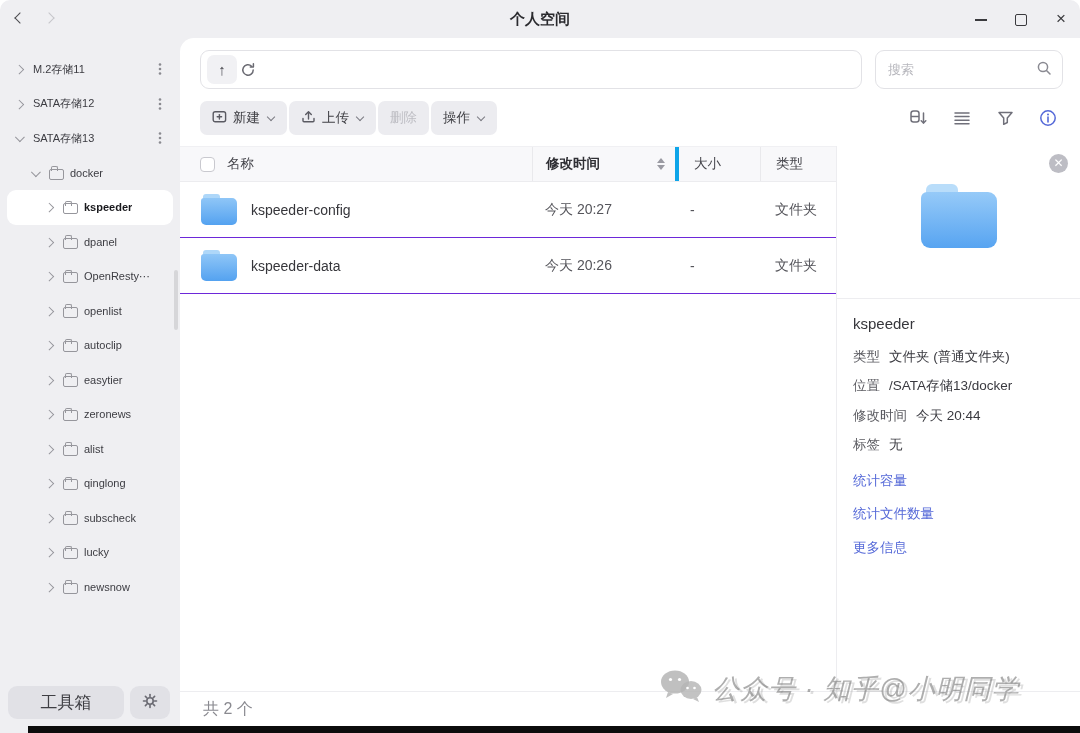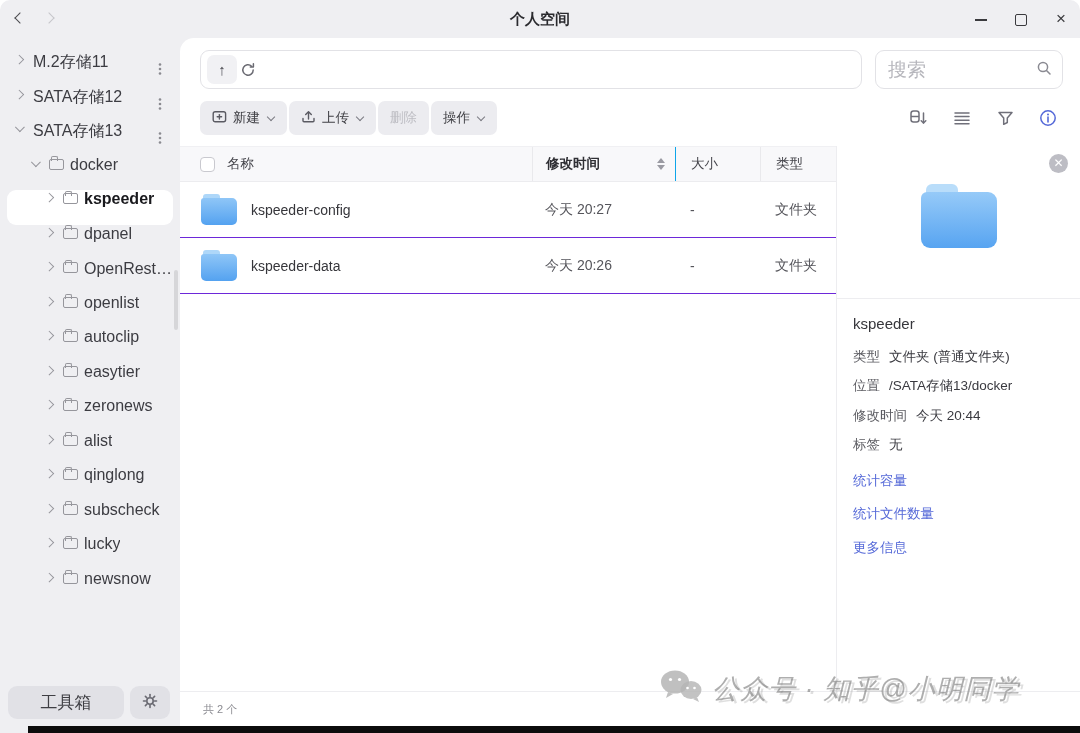--- a/index.html
+++ b/index.html
@@ -18,21 +18,21 @@
   .win-title { position:absolute; left:0; right:0; top:10px; text-align:center; font-size:15px; font-weight:700; color:#2a2a2e; }
   .win-ctrls { position:absolute; right:12px; top:0; height:38px; display:flex; align-items:center; gap:26px; }
   .wc { width:14px; height:14px; position:relative; cursor:pointer; }
   .wc.min::before { content:""; position:absolute; left:1px; top:7px; width:12px; height:2px; background:#3a3a3e; }
   .wc.max::before { content:""; position:absolute; left:1px; top:2px; width:10px; height:10px; border:1.6px solid #3a3a3e; border-radius:2px; }
   .wc.cls { font-size:17px; line-height:14px; color:#3a3a3e; text-align:center; }
 
   
   .sidebar { position:absolute; left:0; top:38px; width:180px; height:688px; background:#efeff2; }
   .tree { position:absolute; left:0; top:14px; width:180px; height:660px; overflow:hidden; }
-  .srow { height:34.5px; display:flex; align-items:flex-start; font-size:16px; color:#3c3c42; cursor:pointer; position:relative; }
+  .srow { height:34.5px; display:flex; align-items:center; font-size:11px; color:#3c3c42; cursor:pointer; position:relative; }
   .srow.lvl0 { padding-left:14px; }
   .srow.lvl1 { padding-left:30px; }
   .srow.lvl2 { padding-left:44px; }
   .srow .slbl { margin-left:4px; white-space:nowrap; overflow:hidden; text-overflow:ellipsis; max-width:96px; }
   .srow.sel { background:#ffffff; border-radius:9px; margin:0 7px; }
   .srow.sel.lvl2 { padding-left:37px; }
   .srow.sel .slbl { font-weight:700; color:#19191d; }
   .chev { width:15px; height:14px; position:relative; display:inline-block; flex:0 0 15px; }
   .chev::before { content:""; position:absolute; width:5.5px; height:5.5px; border-top:1.6px solid #96969c; border-right:1.6px solid #96969c; top:4px; left:2px; transform:rotate(45deg); }
   .chev.down::before { transform:rotate(135deg); top:3px; left:3px; }
@@ -47,58 +47,58 @@
 
   
   .main-card { position:absolute; left:180px; top:38px; width:900px; height:688px; background:#ffffff; border-top-left-radius:14px; }
 
   .pathrow { position:absolute; left:0; top:12px; width:900px; height:40px; }
   .path-input { position:absolute; left:20px; top:0; width:662px; height:39px; border:1px solid #e2e2e6; border-radius:9px; background:#fff; display:flex; align-items:center; padding:0 10px 0 6px; }
   .up-btn { width:30px; height:29px; background:#f1f1f4; border-radius:7px; display:flex; align-items:center; justify-content:center; font-size:15px; color:#4a4a50; cursor:pointer; }
   .path-text { margin-left:13px; font-size:14px; color:#3b3b40; flex:1; white-space:nowrap; overflow:hidden; }
   .refresh-btn { width:22px; height:22px; display:flex; align-items:center; justify-content:center; cursor:pointer; }
   .search-box { position:absolute; left:695px; top:0; width:188px; height:39px; border:1px solid #e2e2e6; border-radius:9px; background:#fff; display:flex; align-items:center; padding:0 10px 0 12px; }
-  .search-box input { border:none; outline:none; flex:1; font-size:19px; color:#15803d; font-family:inherit; background:transparent; min-width:0; }
+  .search-box input { border:none; outline:none; flex:1; font-size:13px; color:#15803d; font-family:inherit; background:transparent; min-width:0; }
   .search-box input::placeholder { color:#b6b6bc; }
 
   .toolbar { position:absolute; left:0; top:62px; width:900px; height:36px; display:flex; align-items:center; padding:0 16px 0 20px; }
   .tb-left { display:flex; gap:2px; }
   .tb-btn { height:34px; background:#ececf0; border:none; border-radius:7px; font-size:13.5px; color:#3f3f44; display:flex; align-items:center; gap:6px; padding:0 12px; cursor:pointer; font-family:inherit; }
   .tb-btn.disabled { color:#bcbcc2; cursor:default; }
   .caret { width:9px; height:9px; position:relative; display:inline-block; }
   .caret::before { content:""; position:absolute; width:5px; height:5px; border-right:1.5px solid #7a7a82; border-bottom:1.5px solid #7a7a82; transform:rotate(45deg); top:0; left:2px; }
   .tb-right { margin-left:auto; display:flex; align-items:center; gap:23px; padding-right:6px; }
   .tb-icon { width:20px; height:20px; display:flex; align-items:center; justify-content:center; cursor:pointer; }
 
   
   .list-pane { position:absolute; left:0; top:108px; width:656px; height:545px; }
   .thead { display:flex; height:36px; background:#f8f8fa; border-top:1px solid #f0f0f3; border-bottom:1px solid #ececef; align-items:center; font-size:13.5px; color:#45454b; }
   .th { display:flex; align-items:center; position:relative; height:100%; }
   .th-name { width:352px; padding-left:20px; gap:12px; }
   .th-time { width:143px; padding-left:13px; border-left:1px solid #e9e9ec; font-weight:700; color:#2f2f34; }
-  .th-size { width:85px; padding-left:15px; border-left:1px solid #0ea5e9; }
+  .th-size { width:85px; padding-left:15px; border-left:4px solid #0ea5e9; }
   .th-type { width:76px; padding-left:15px; border-left:1px solid #e9e9ec; }
   .cbx { width:15px; height:15px; border:1.5px solid #c9c9cf; border-radius:4px; background:#fff; cursor:pointer; }
   .sort-arrows { margin-left:auto; margin-right:10px; display:flex; flex-direction:column; gap:2px; cursor:pointer; }
   .sort-arrows i { display:block; width:0; height:0; border-left:4px solid transparent; border-right:4px solid transparent; }
   .sort-arrows .sa-up { border-bottom:5px solid #9a9aa2; }
   .sort-arrows .sa-dn { border-top:5px solid #9a9aa2; }
   .frow { display:flex; height:56px; align-items:center; border-bottom:1px solid #6d28d9; font-size:14px; cursor:pointer; }
   .fr-name { width:352px; padding-left:20px; display:flex; align-items:center; gap:13px; color:#36363b; }
   .fr-time { width:143px; padding-left:13px; color:#55555b; }
   .fr-size { width:85px; padding-left:15px; color:#55555b; }
   .fr-type { width:76px; padding-left:15px; color:#55555b; }
 
   .folder-ic { position:relative; width:38px; height:33px; flex:0 0 38px; }
   .folder-ic::before { content:""; position:absolute; left:3px; top:1px; width:17px; height:10px; background:#aed7f9; border-radius:3px 3px 0 0; }
   .folder-ic::after { content:""; position:absolute; left:1px; top:5px; width:36px; height:27px; background:linear-gradient(180deg,#8fc6f7,#54a2f0); border-radius:3px 5px 5px 5px; }
 
   
   .statusbar { position:absolute; left:0; bottom:0; width:900px; height:35px; border-top:1px solid #ededf0; background:#fff; display:flex; align-items:center; }
-  .status-count { padding-left:23px; font-size:11px; color:#8a8a90; }
+  .status-count { padding-left:23px; font-size:16px; color:#8a8a90; }
 
   
   .detail-pane { position:absolute; left:656px; top:108px; width:244px; height:545px; border-left:1px solid #ededf0; background:#fff; }
   .dp-top { position:relative; height:153px; border-bottom:1px solid #ededf0; }
   .dp-close { position:absolute; right:12px; top:8px; width:19px; height:19px; border-radius:50%; background:#bdbdc4; color:#fff; font-size:12px; line-height:19px; text-align:center; cursor:pointer; }
   .folder-big { position:absolute; left:50%; top:38px; transform:translateX(-50%); width:76px; height:64px; }
   .folder-big::before { content:""; position:absolute; left:5px; top:0; width:32px; height:19px; background:#b9ddfa; border-radius:6px 6px 0 0; }
   .folder-big::after { content:""; position:absolute; left:0; top:8px; width:76px; height:56px; background:linear-gradient(180deg,#96caf8,#57a4f1); border-radius:6px 9px 9px 9px; }
   .dp-body { padding:16px 16px 0 16px; }
   .dp-title { font-size:15px; color:#36363b; margin-bottom:10px; }

